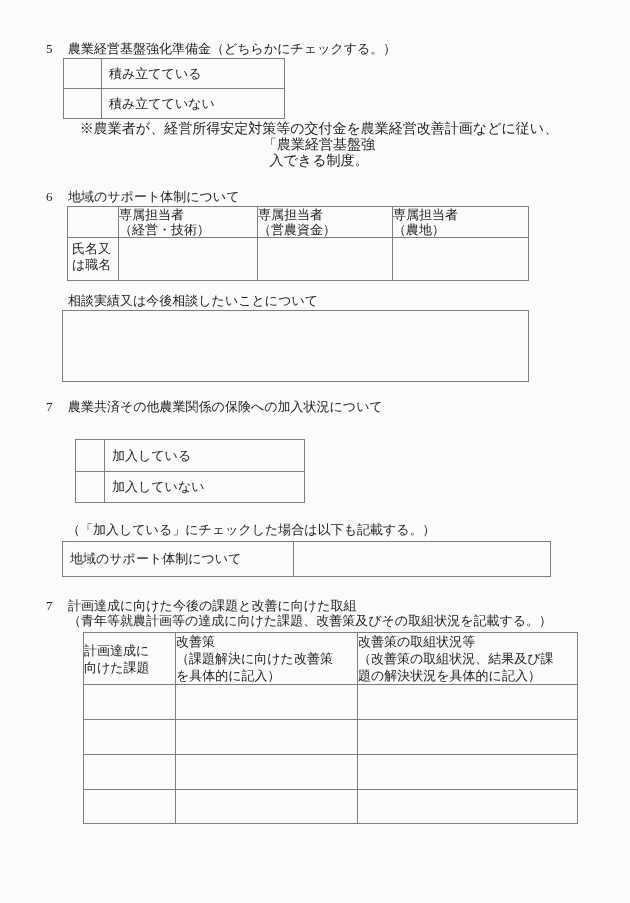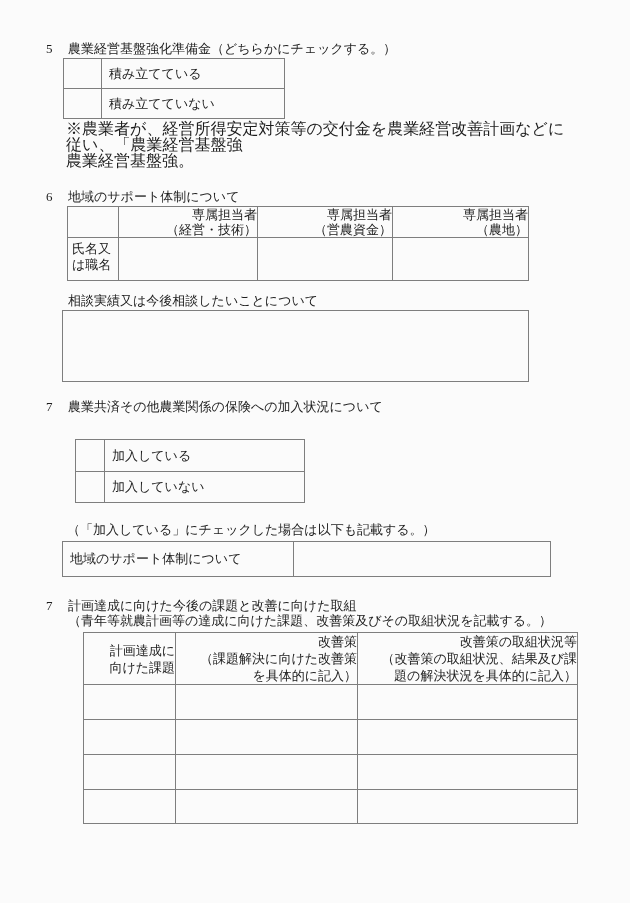--- a/index.html
+++ b/index.html
@@ -10,32 +10,32 @@
     background: #fbfbfb;
     font-family: "Liberation Serif", "DejaVu Serif", serif;
     color: #1c1c1c;
     font-size: 13px;
     overflow: hidden;
   }
   .abs { position: absolute; }
   .sec-head { display: flex; line-height: 16px; white-space: nowrap; }
   .sec-num { display: inline-block; width: 22px; }
   .sub-line { line-height: 16px; white-space: nowrap; text-align: center; }
-  .note { font-size: 16px; line-height: 16px; }
+  .note { font-size: 14px; line-height: 16px; text-align: center; }
   table { border-collapse: collapse; table-layout: fixed; padding-left: 19px; }
   td, th {
     border: 1px solid #7e7e7e;
     padding: 0;
     font-weight: normal;
     font-size: 13px;
     color: #1c1c1c;
     overflow: hidden;
   }
   .lbl { padding-left: 7px; text-align: left; vertical-align: middle; white-space: nowrap; }
-  .ctr { text-align: right; vertical-align: middle; }
+  .ctr { text-align: left; vertical-align: middle; }
   .hdr2 span { display: block; line-height: 15px; }
   .hdr3 span { display: block; line-height: 17px; }
   .rowhdr { vertical-align: top; padding: 3px 0 0 4px; line-height: 16px; }
   .rowhdr span { display: block; }
   .bigbox { border: 1px solid #7e7e7e; background: transparent; }
 </style>
 </head>
 <body>
 
 <div class="page">
@@ -57,21 +57,21 @@
     </tr>
     <tr style="height:30px">
       <td></td>
       <td class="lbl">積み立てていない</td>
     </tr>
   </tbody>
     </table>
 
   <div class="abs note" style="top:121px;left:66px;width:506px;">
     <div>※農業者が、経営所得安定対策等の交付金を農業経営改善計画などに従い、「農業経営基盤強</div>
-    <div>農業経営基盤強。</div>
+    <div>入できる制度。</div>
   </div>
 
   <div class="abs sec-head" style="top:189px;left:46px;">
     <span class="sec-num">6</span>
     <span>地域のサポート体制について</span>
   </div>
 
   <table class="abs" style="top:206px;left:67px;">
     <colgroup>
         <col style="width:51px">

